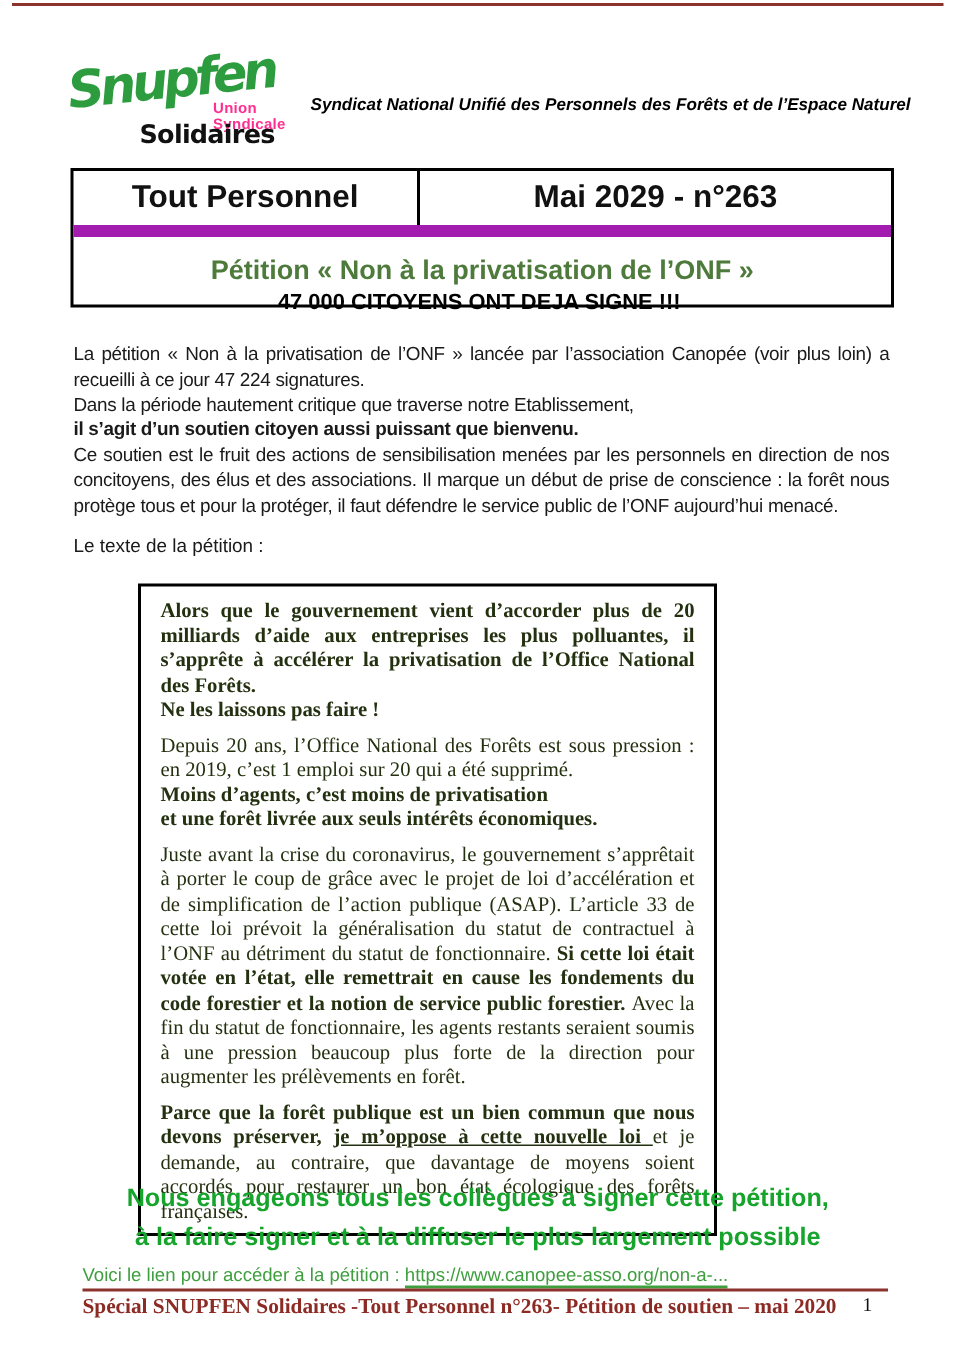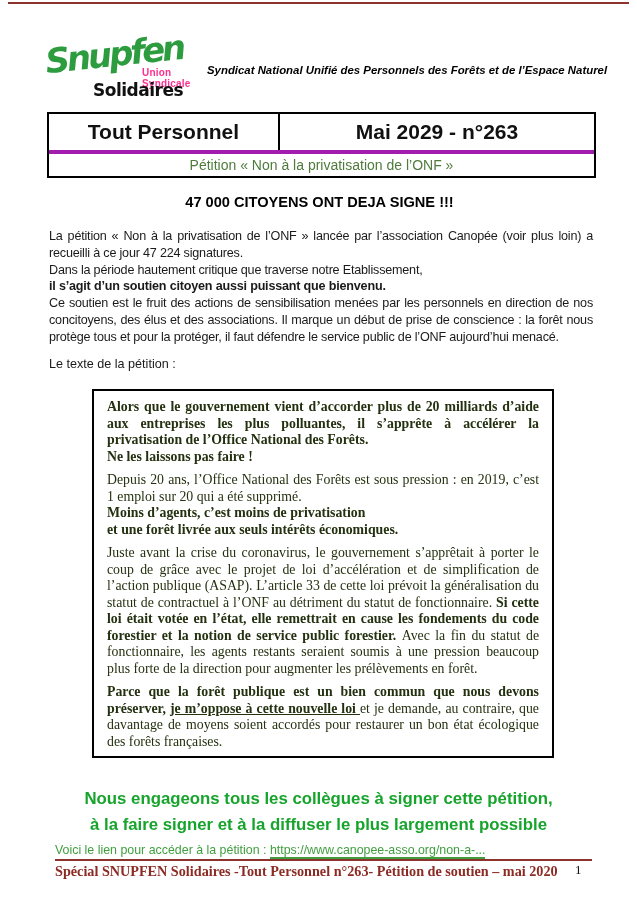--- a/index.html
+++ b/index.html
@@ -16,35 +16,35 @@
   .union{position:absolute;left:97px;top:29px;color:#FF2F92;font-weight:bold;
          font-size:10px;line-height:11px;letter-spacing:.2px;}
   .solid{position:absolute;left:48px;top:42px;color:#111;font-weight:800;font-size:17px;
          font-family:"DejaVu Sans",sans-serif;letter-spacing:-.5px;}
 
   .tagline{position:absolute;left:207px;top:64px;font-size:11.4px;font-weight:bold;
            font-style:italic;white-space:nowrap;color:#000;text-align:right;}
 
   
   .htable{position:absolute;left:47px;top:112px;width:545px;border:2px solid #000;background:#fff;}
-  .hrow1{display:flex;height:36px;border-bottom:4px solid #a21caf;}
+  .hrow1{display:flex;height:36px;border-bottom:8px solid #a21caf;}
   .hcell{display:flex;align-items:center;justify-content:center;font-weight:bold;font-size:21px;color:#111;}
   .hcell-a{width:42%;border-right:2px solid #000;}
   .hcell-b{flex:1;}
-  .hrow2{height:22px;display:flex;align-items:center;justify-content:center;
-         font-weight:normal;font-size:14px;color:#4E7B3C;}
+  .hrow2{height:45px;display:flex;align-items:center;justify-content:center;
+         font-weight:bold;font-size:18px;color:#4E7B3C;}
 
   .headline{position:absolute;left:47px;top:194px;width:545px;text-align:center;
             font-weight:bold;font-size:14.6px;color:#000000;}
 
   .intro{position:absolute;left:49px;top:228px;width:544px;font-size:12.6px;
          line-height:16.8px;text-align:justify;letter-spacing:-.2px;}
   .petition-label{position:absolute;left:49px;top:357px;font-size:12.6px;}
 
-  .pbox{position:absolute;left:92px;top:389px;width:462px;box-sizing:border-box;
+  .pbox{position:absolute;left:92px;top:389px;width:386px;box-sizing:border-box;
         border:2px solid #000;padding:8px 13px 6px;background:#fff;
         font-family:"Liberation Serif",serif;font-size:13.8px;line-height:16.5px;
         color:#243110;text-align:justify;}
   .pbox p{margin:0 0 7px;}
   .pbox p:last-child{margin-bottom:0;}
   .seg-b{font-weight:bold;}
   .seg-u{text-decoration:underline;}
 
   .cta{position:absolute;left:0;top:786px;width:637px;text-align:center;font-weight:bold;
        font-size:16.8px;line-height:26px;color:#17A42C;}

